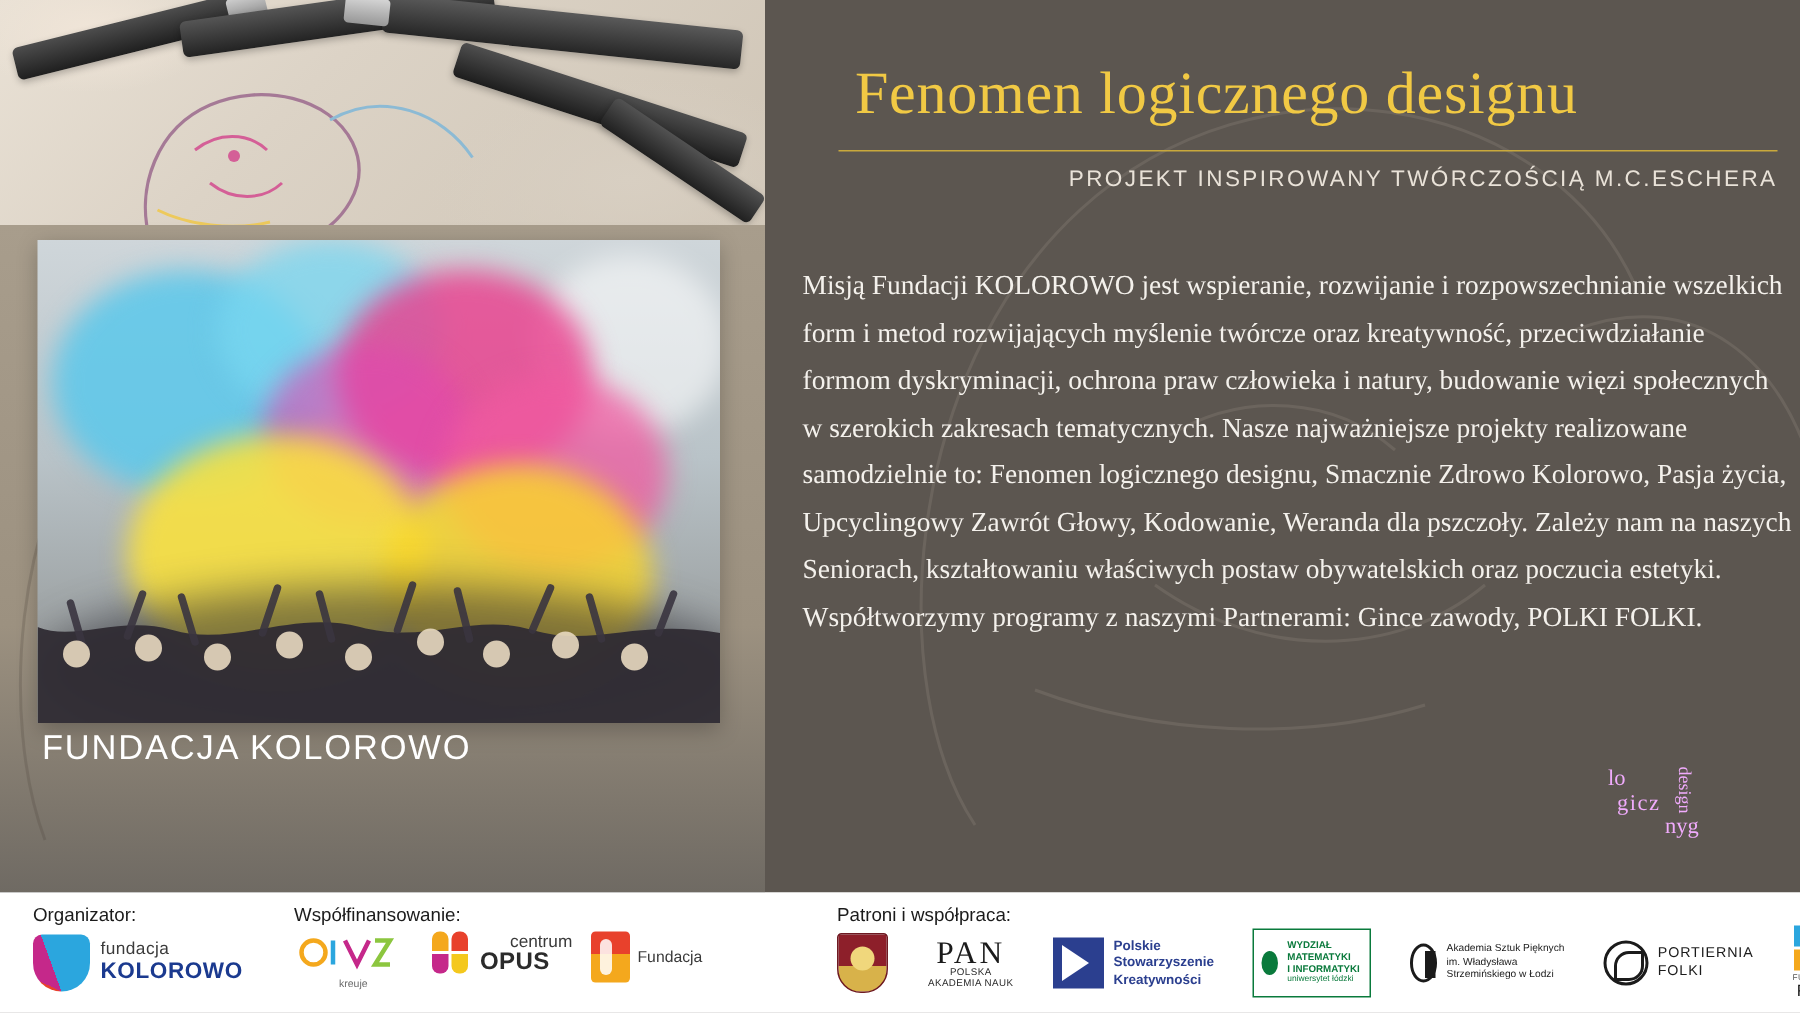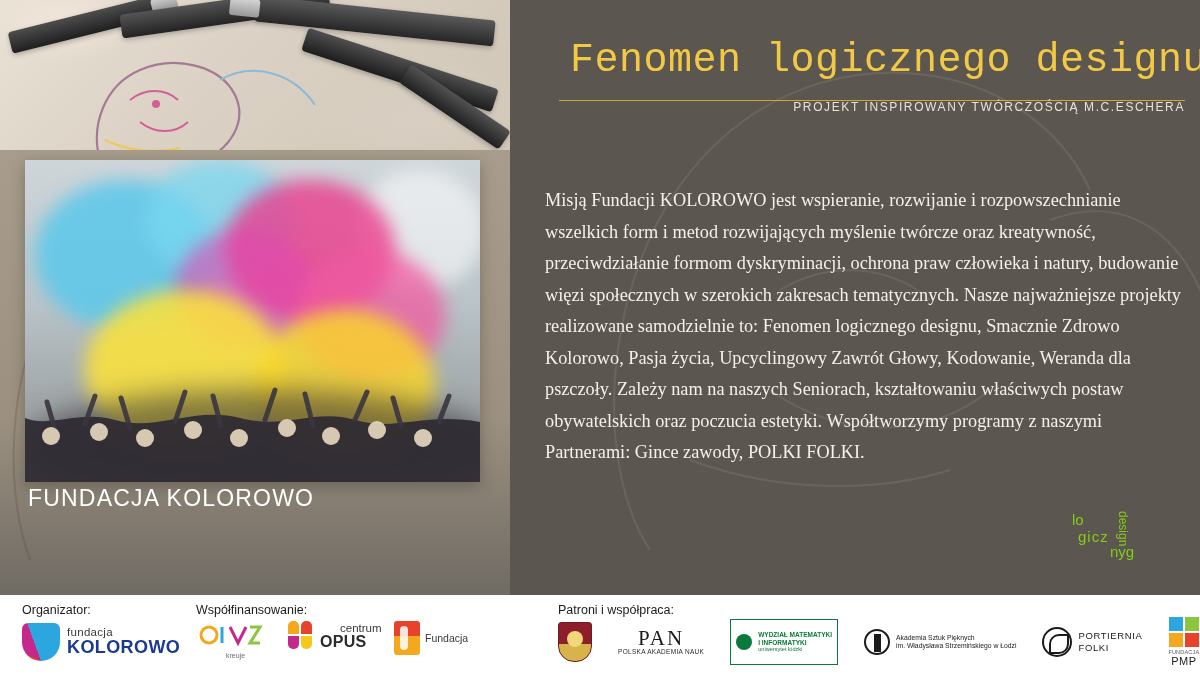--- a/index.html
+++ b/index.html
@@ -106,53 +106,53 @@
   .right-col .bg-sketch {
     position: absolute; right: -30px; top: -10px;
     width: 700px; height: 600px;
     opacity: 0.13;
   }
   .title {
     position: absolute; left: 60px; top: 38px;
     width: 620px;
     text-align: left;
     color: #f1c944;
-    font-family: Liberation Mono, monospace;
+    font-family: Liberation Serif, serif;
     font-size: 40px;
     letter-spacing: 0.5px;
     white-space: nowrap;
   }
   .title-rule {
     position: absolute; right: 15px; top: 100px;
     width: 626px; height: 1px;
     background: #c9a93c;
   }
   .subtitle {
-    position: absolute; right: 15px; top: 100px;
+    position: absolute; right: 15px; top: 111px;
     color: #e9e2d8;
-    font-size: 12px;
+    font-size: 15px;
     letter-spacing: 1.6px;
     font-family: "Liberation Sans", sans-serif;
   }
   .body-text {
     position: absolute; left: 25px; top: 175px;
     width: 660px;
     color: #f4f1ec;
     font-family: "Liberation Serif", serif;
     font-size: 18.3px;
     line-height: 31.5px;
   }
-  .body-text p { margin: 10px; }
+  .body-text p { margin: 0; }
 
   
   .logo-mark {
     position: absolute; right: 18px; bottom: 22px;
     width: 110px; height: 62px;
-    color: #84cc16;
-    font-family: Liberation Sans, sans-serif;
+    color: #f0abfc;
+    font-family: Liberation Serif, serif;
     font-size: 15px;
     text-align: right;
   }
   .logo-mark .lm {
     position: absolute; white-space: nowrap;
   }
   .lm-a { left: 0; top: 0; }
   .lm-b { left: 6px; top: 17px; letter-spacing: 1px; }
   .lm-c { left: 38px; top: 32px; }
   .lm-d { left: 58px; top: 0; transform: rotate(90deg); transform-origin: left top; font-size: 12px; }
@@ -188,21 +188,21 @@
     background:
       conic-gradient(from 200deg at 50% 100%,
         #f4a81d 0deg 50deg,
         #e8412c 50deg 95deg,
         #c5288a 95deg 140deg,
         #2ba6de 140deg 180deg);
       border-bottom-left-radius: 19px; border-bottom-right-radius: 19px;
   }
   .kolorowo-text { line-height: 1.1; }
   .kolorowo-text .t1 { font-size: 11.5px; color: #3b3b3b; letter-spacing: .3px; }
-  .kolorowo-text .t2 { font-size: 18px; color: #1b3a8f; font-weight: bold; letter-spacing: .4px; }
+  .kolorowo-text .t2 { font-size: 15px; color: #1b3a8f; font-weight: bold; letter-spacing: .4px; }
 
   
   .logo-lodz {
     position: absolute; left: 196px; top: 26px; width: 70px; height: 42px;
   }
   .logo-opus {
     position: absolute; left: 288px; top: 26px;
     display: flex; align-items: center; gap: 6px;
   }
   .opus-mark { width: 26px; height: 30px; position: relative; }
@@ -419,20 +419,28 @@
           <div class="crest"></div>
         </div>
 
         <div class="patron">
           <div class="pan">
             <div class="p1">PAN</div>
             <div class="p2">POLSKA AKADEMIA NAUK</div>
           </div>
         </div>
 
+        <div class="patron">
+          <div class="psk-mark"></div>
+          <div class="psk-text">
+            <div>Polskie</div>
+            <div>Stowarzyszenie</div>
+            <div>Kreatywności</div>
+          </div>
+        </div>
 
         <div class="patron wmi">
           <div class="wmi-mark"></div>
           <div>
             <div class="w1">WYDZIAŁ MATEMATYKI</div>
             <div class="w1">I INFORMATYKI</div>
             <div class="w2">uniwersytet łódzki</div>
           </div>
         </div>
 

